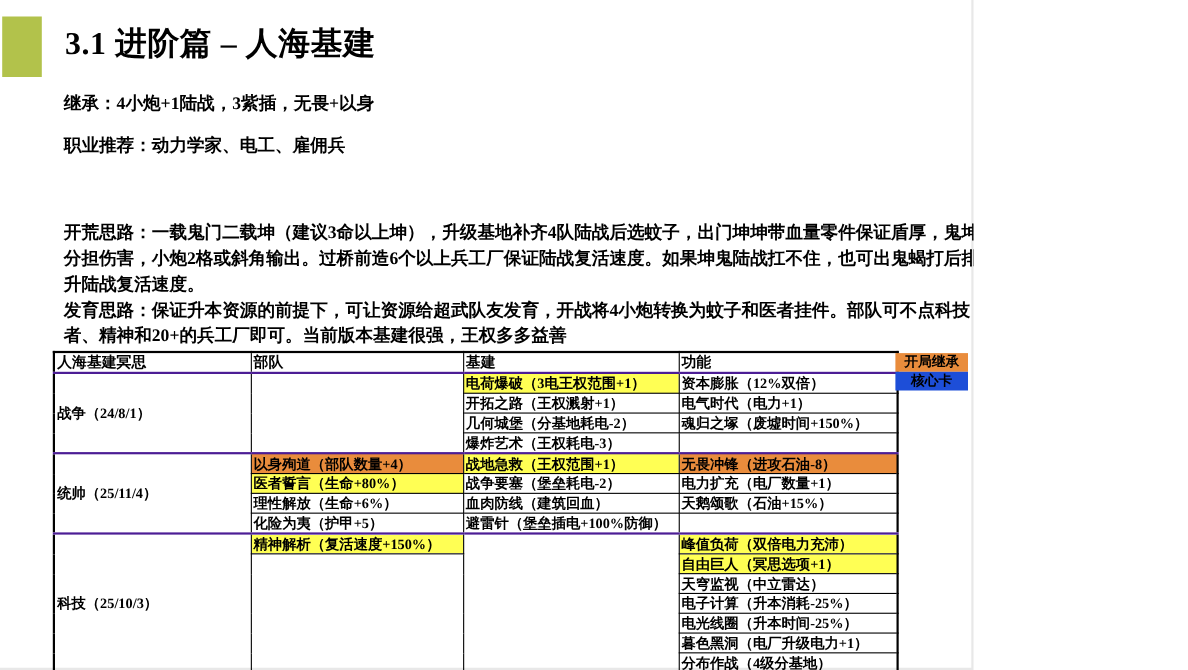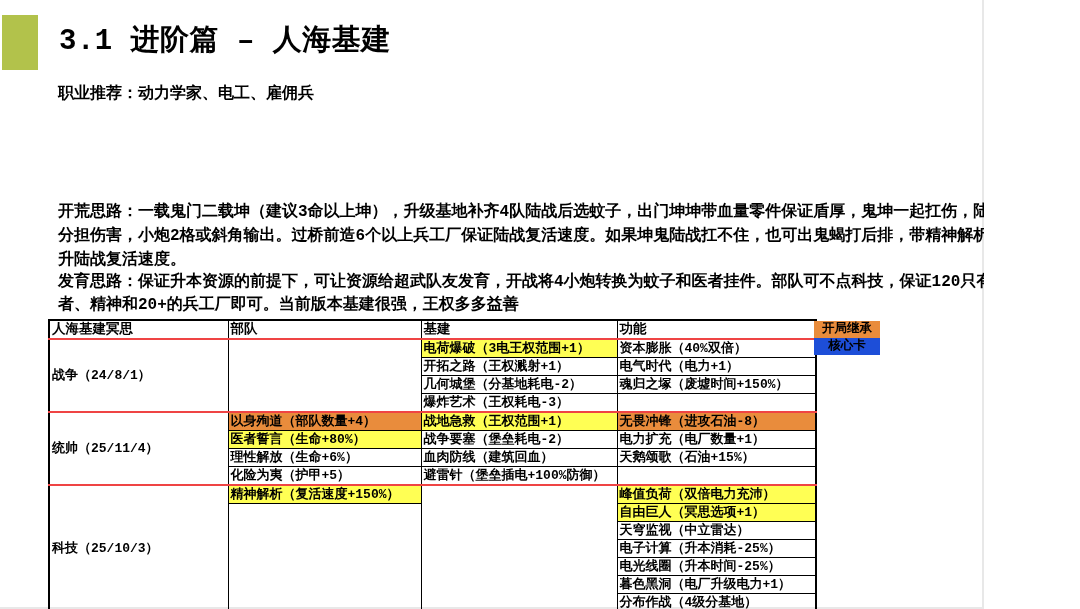--- a/index.html
+++ b/index.html
@@ -1,18 +1,18 @@
 <!DOCTYPE html>
 <html><head>
 <meta charset="utf-8">
 <style>
   html,body{margin:0;padding:0;background:#fff;}
   .slide{
-    position:relative;width:984px;height:609px;background:#ffffff;overflow:hidden;
-    font-family:Liberation Mono, monospace;color:#000;font-weight:700;
+    position:relative;width:885px;height:609px;background:#ffffff;overflow:hidden;
+    font-family:Liberation Serif, serif;color:#000;font-weight:700;
     box-shadow:inset -2px -2px 0 #e8e8e8;
   }
   .accent{position:absolute;left:2px;top:15px;width:36px;height:55px;background:#b2c24b;}
   .title{position:absolute;left:59px;top:20px;margin:0;font-size:29px;font-weight:800;letter-spacing:.5px;color:#000;}
   .intro{position:absolute;left:58px;top:85px;}
   .intro p{margin:0 0 19px 0;font-size:16px;line-height:19px;}
   .para{position:absolute;left:58px;width:1002px;font-size:16px;line-height:24px;margin:0;}
   .para.p1{top:200px;line-height:24px;}
   .para.p2{top:271px;line-height:23px;}
 
@@ -21,21 +21,21 @@
     font-size:13px;
   }
   table.mind col.c1{width:179px;} table.mind col.c2{width:193px;}
   table.mind col.c3{width:196px;} table.mind col.c4{width:199px;}
   table.mind th,table.mind td{
     border:1px solid #000;height:17px;padding:0 2px;text-align:left;vertical-align:middle;
     line-height:16px;font-weight:700;overflow:hidden;white-space:nowrap;
   }
   table.mind{border:2px solid #000;}
   table.mind th{font-size:13.5px;}
-  tr.group-start td{border-top:2px solid #ef4444;}
+  tr.group-start td{border-top:2px solid #4c1d95;}
   .hl-y{background:#ffff54;}
   .hl-o{background:#e98c3c;}
 
   .legend{position:absolute;left:814px;top:321px;width:66px;}
   .legend div{height:17px;line-height:17px;text-align:center;font-size:12.5px;font-weight:700;}
   .legend .lg-inherit{background:#e98c3c;}
   .legend .lg-core{background:#1d4ed8;}
 
   .pagenum{position:absolute;left:1030px;top:561px;font-size:14px;font-weight:400;}
 
@@ -60,20 +60,21 @@
 
   <div class="logo">
     <div class="stripe"></div>
     <div class="chev"></div>
     <div class="band">WAR</div>
     <div class="diamond"></div>
     <div class="sub">三日战争</div>
   </div>
 
   <div class="intro">
+    <p>继承：4小炮+1陆战，3紫插，无畏+以身</p>
     <p>职业推荐：动力学家、电工、雇佣兵</p>
   </div>
 
   <p class="para p1">开荒思路：一载鬼门二载坤（建议3命以上坤），升级基地补齐4队陆战后选蚊子，出门坤坤带血量零件保证盾厚，鬼坤一起扛伤，陆战给鬼门分担伤害，小炮2格或斜角输出。过桥前造6个以上兵工厂保证陆战复活速度。如果坤鬼陆战扛不住，也可出鬼蝎打后排，带精神解析进一步提升陆战复活速度。</p>
   <p class="para p2">发育思路：保证升本资源的前提下，可让资源给超武队友发育，开战将4小炮转换为蚊子和医者挂件。部队可不点科技，保证120只有以身、医者、精神和20+的兵工厂即可。当前版本基建很强，王权多多益善</p>
 
   <table class="mind">
     <colgroup>
         <col class="c1">
         <col class="c2">
@@ -85,21 +86,21 @@
       <th>人海基建冥思</th>
       <th>部队</th>
       <th>基建</th>
       <th>功能</th>
     </tr>
 
     <tr class="group-start">
       <td rowspan="4">战争（24/8/1）</td>
       <td rowspan="4"></td>
       <td class="hl-y">电荷爆破（3电王权范围+1）</td>
-      <td>资本膨胀（40%双倍）</td>
+      <td>资本膨胀（12%双倍）</td>
     </tr>
     <tr>
       <td>开拓之路（王权溅射+1）</td>
       <td>电气时代（电力+1）</td>
     </tr>
     <tr>
       <td>几何城堡（分基地耗电-2）</td>
       <td>魂归之塚（废墟时间+150%）</td>
     </tr>
     <tr>

